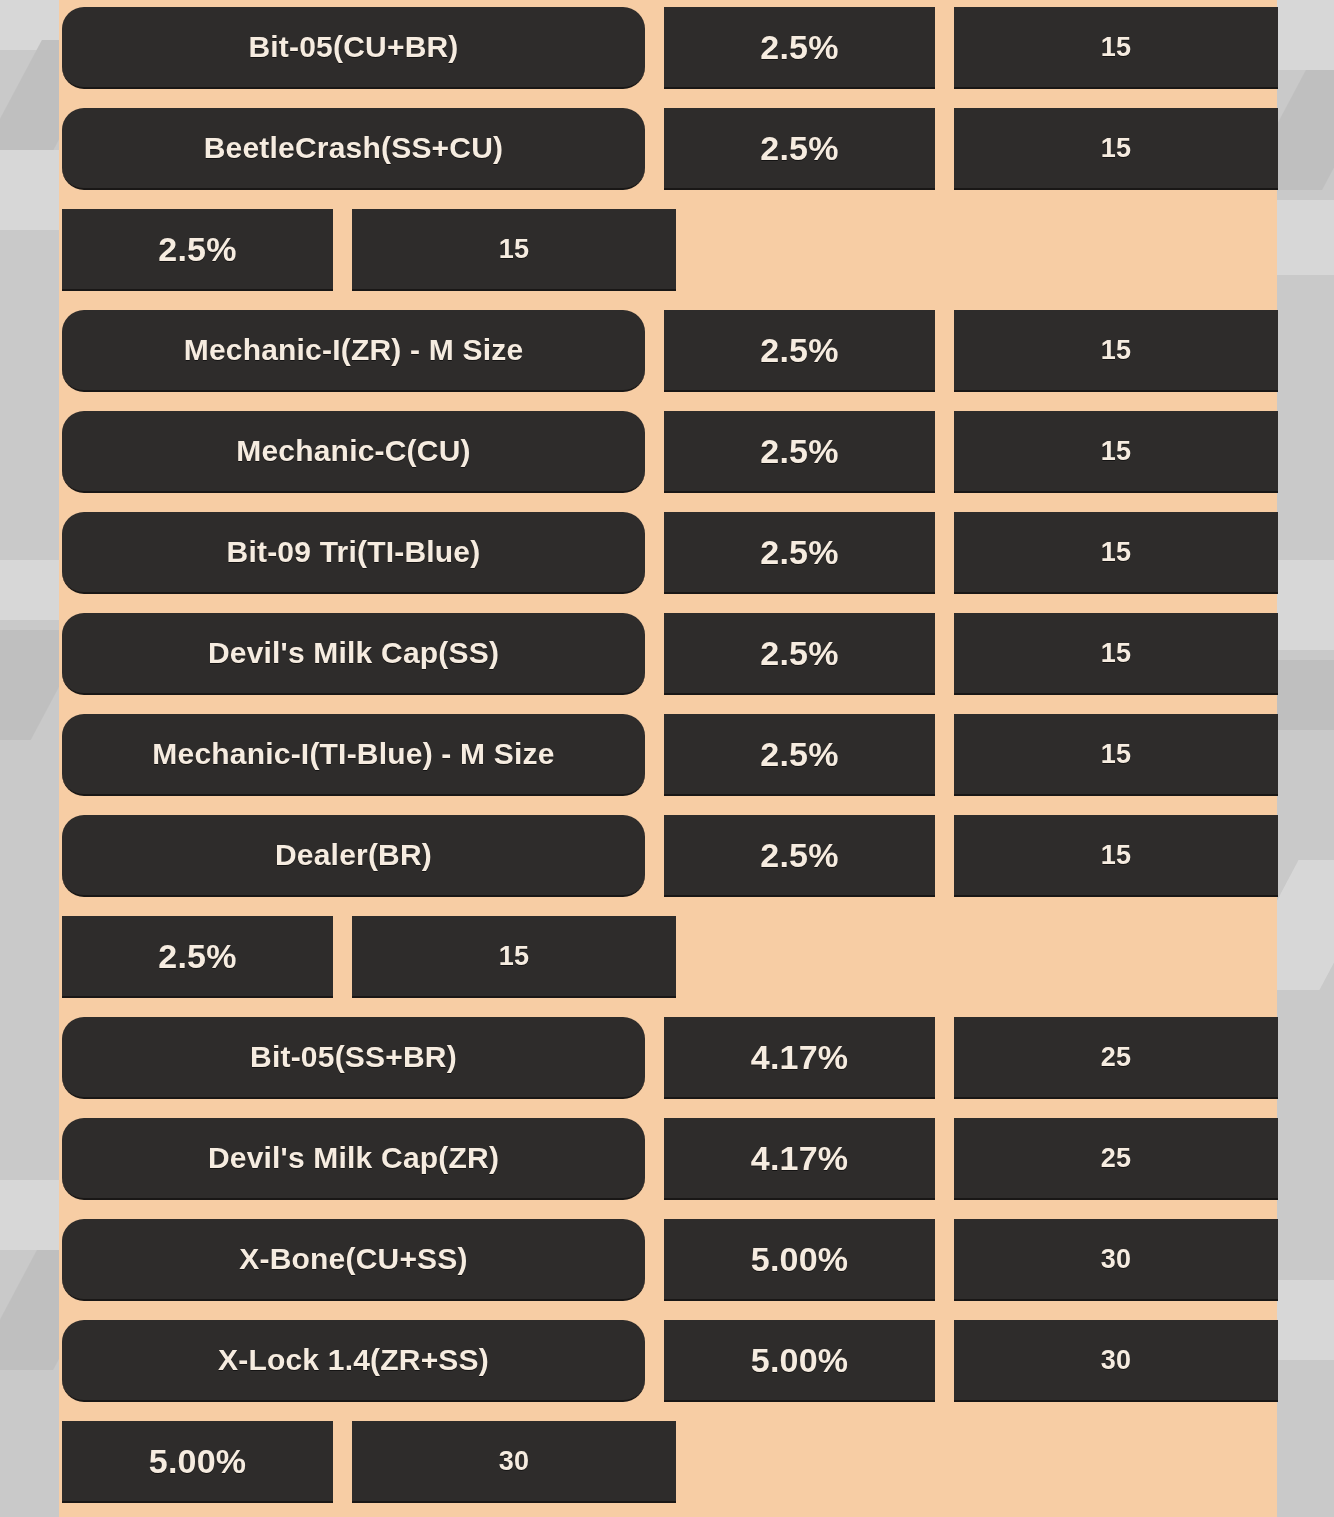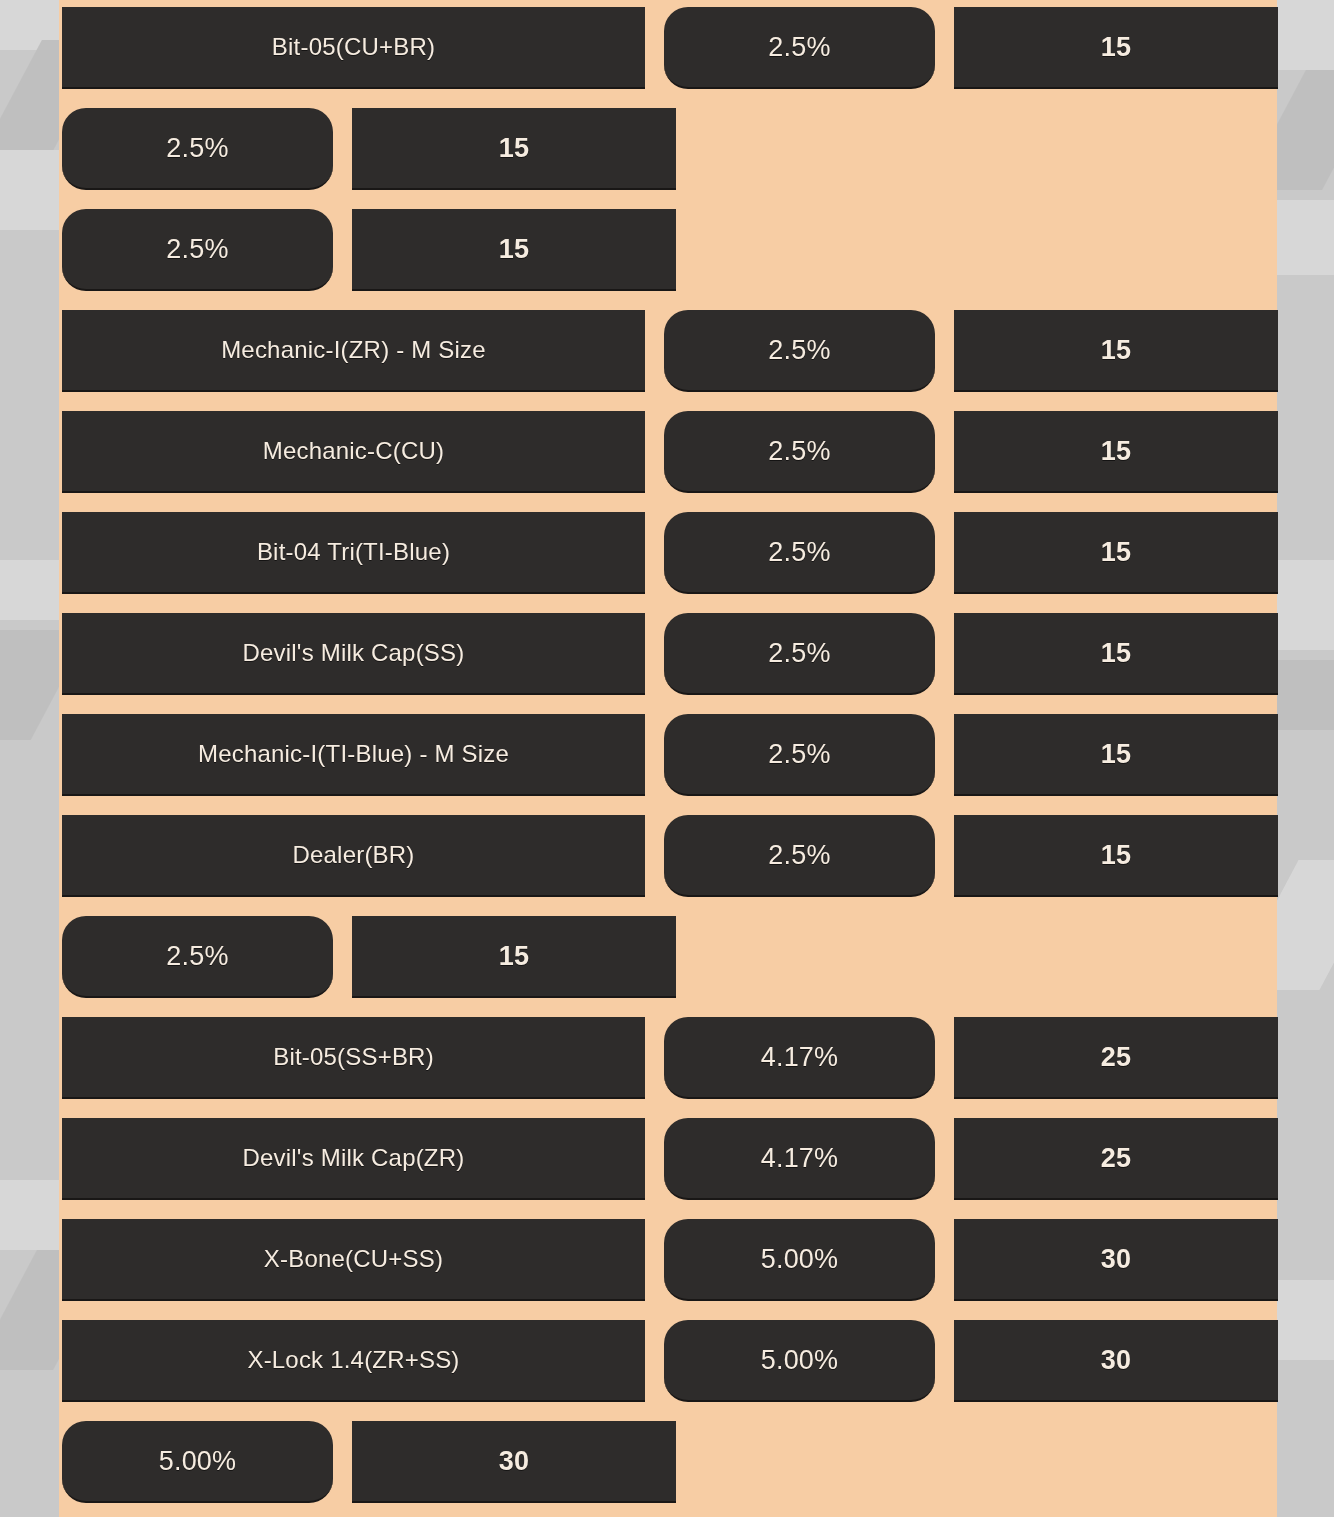--- a/index.html
+++ b/index.html
@@ -72,29 +72,29 @@
     justify-content: center;
     height: 82px;
     box-sizing: border-box;
     border-bottom: 2px solid #191716;
     letter-spacing: 0.2px;
     text-shadow: 0 1px 0 rgba(0,0,0,0.55);
   }
   .cell-name {
     width: 583px;
     flex: 0 0 583px;
-    font-size: 24px;
-    font-weight: 400;
+    font-size: 30px;
+    font-weight: 700;
+    border-radius: 22px;
   }
   .cell-rate {
     width: 271px;
     flex: 0 0 271px;
-    font-size: 27px;
-    font-weight: 400;
-    border-radius: 24px;
+    font-size: 34px;
+    font-weight: 700;
   }
   .cell-qty {
     width: 324px;
     flex: 0 0 324px;
     font-size: 27px;
     font-weight: 600;
   }
 </style>
 </head>
 <body>
@@ -116,39 +116,40 @@
   <div class="wm wm-n"></div>
 </div>
 
 <div id="rates-table">
     <div class="table-row">
       <div class="cell cell-name">Bit-05(CU+BR)</div>
       <div class="cell cell-rate">2.5%</div>
       <div class="cell cell-qty">15</div>
     </div>
     <div class="table-row">
+      <div class="cell cell-name">BeetleCrash(SS+CU)</div>
       <div class="cell cell-rate">2.5%</div>
       <div class="cell cell-qty">15</div>
     </div>
     <div class="table-row">
       <div class="cell cell-rate">2.5%</div>
       <div class="cell cell-qty">15</div>
     </div>
     <div class="table-row">
       <div class="cell cell-name">Mechanic-I(ZR) - M Size</div>
       <div class="cell cell-rate">2.5%</div>
       <div class="cell cell-qty">15</div>
     </div>
     <div class="table-row">
       <div class="cell cell-name">Mechanic-C(CU)</div>
       <div class="cell cell-rate">2.5%</div>
       <div class="cell cell-qty">15</div>
     </div>
     <div class="table-row">
-      <div class="cell cell-name">Bit-04 Tri(TI-Blue)</div>
+      <div class="cell cell-name">Bit-09 Tri(TI-Blue)</div>
       <div class="cell cell-rate">2.5%</div>
       <div class="cell cell-qty">15</div>
     </div>
     <div class="table-row">
       <div class="cell cell-name">Devil's Milk Cap(SS)</div>
       <div class="cell cell-rate">2.5%</div>
       <div class="cell cell-qty">15</div>
     </div>
     <div class="table-row">
       <div class="cell cell-name">Mechanic-I(TI-Blue) - M Size</div>

